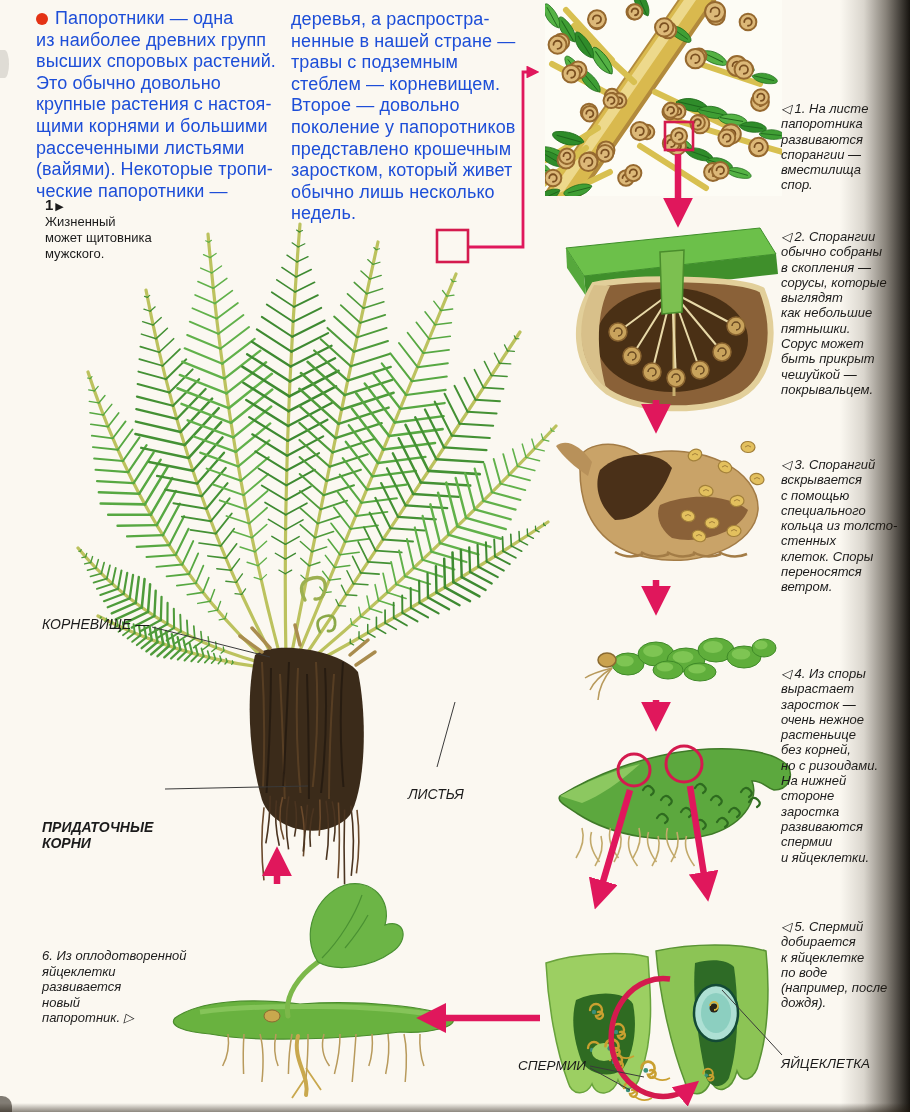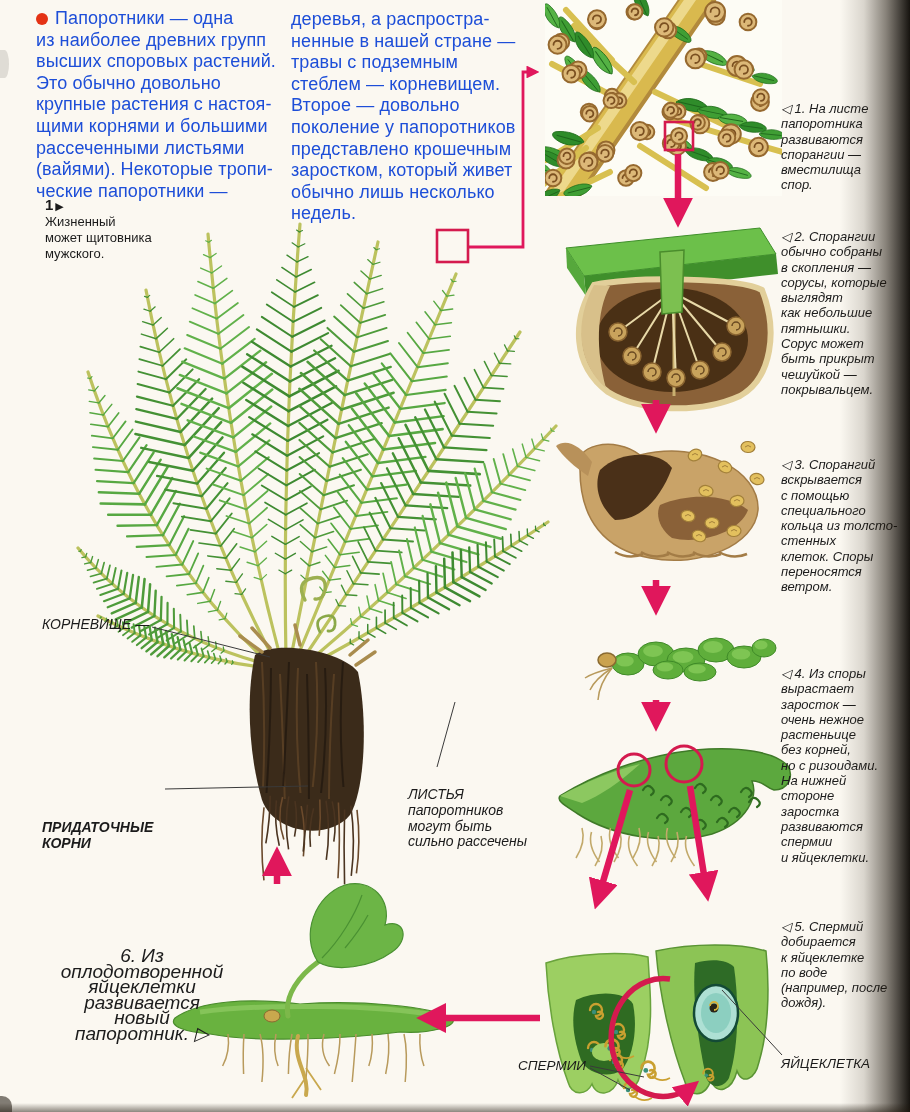--- a/index.html
+++ b/index.html
@@ -12,21 +12,21 @@
   .bullet{display:inline-block;width:12px;height:12px;border-radius:50%;background:#e43214;margin-right:7px;vertical-align:-1px;}
   .figcap{position:absolute;left:45px;top:197px;font-size:13px;line-height:16px;}
   .fig-num{font-weight:bold;font-size:15px;}
   .fig-marker{font-size:11px;margin-left:2px;}
   .caption{position:absolute;font-style:italic;font-size:13px;line-height:15.3px;white-space:pre-line;color:#1c1c1c;}
   #s1{left:781px;top:101px;width:126px;}
   #s2{left:781px;top:229px;width:128px;}
   #s3{left:781px;top:457px;width:130px;}
   #s4{left:781px;top:666px;width:126px;}
   #s5{left:781px;top:919px;width:130px;}
-  #s6{left:42px;top:948px;width:200px;font-size:19px;line-height:15.6px;text-align:center;}
+  #s6{left:42px;top:948px;width:200px;font-size:13px;line-height:15.6px;}
   .leftlab{position:absolute;font-style:italic;font-size:14px;line-height:15.8px;}
   .leftlab .t{display:block;white-space:pre-line;}
   .leftlab .b{display:block;white-space:pre-line;}
   #rhizome{left:42px;top:617px;width:160px;}
   #adventitious{left:42px;top:820px;width:175px;font-weight:bold;}
   #leaves{left:408px;top:739px;width:180px;margin-top:48px;}
   .part-label{position:absolute;font-style:italic;font-size:13.5px;}
   #spermia-label{left:518px;top:1058px;}
   #egg-label{left:781px;top:1056px;}
   #art{position:absolute;left:0;top:0;}
@@ -1123,23 +1123,20 @@
 
   <div class="leftlab" id="rhizome">
     <span class="t">КОРНЕВИЩЕ —</span>
   </div>
   <div class="leftlab" id="adventitious">
     <span class="t">ПРИДАТОЧНЫЕ
 КОРНИ</span>
   </div>
   <div class="leftlab" id="leaves">
     <span class="t">ЛИСТЬЯ</span>
-    <span class="b">папоротников
-могут быть
-сильно рассечены</span>
   </div>
 
   <div class="part-label" id="spermia-label">СПЕРМИИ</div>
   <div class="part-label" id="egg-label">ЯЙЦЕКЛЕТКА</div>
 
   <div class="gutter"></div>
   <div class="bottom-shadow"></div>
   <div class="corner-mark"></div>
   <div class="left-mark"></div>
 </div>

